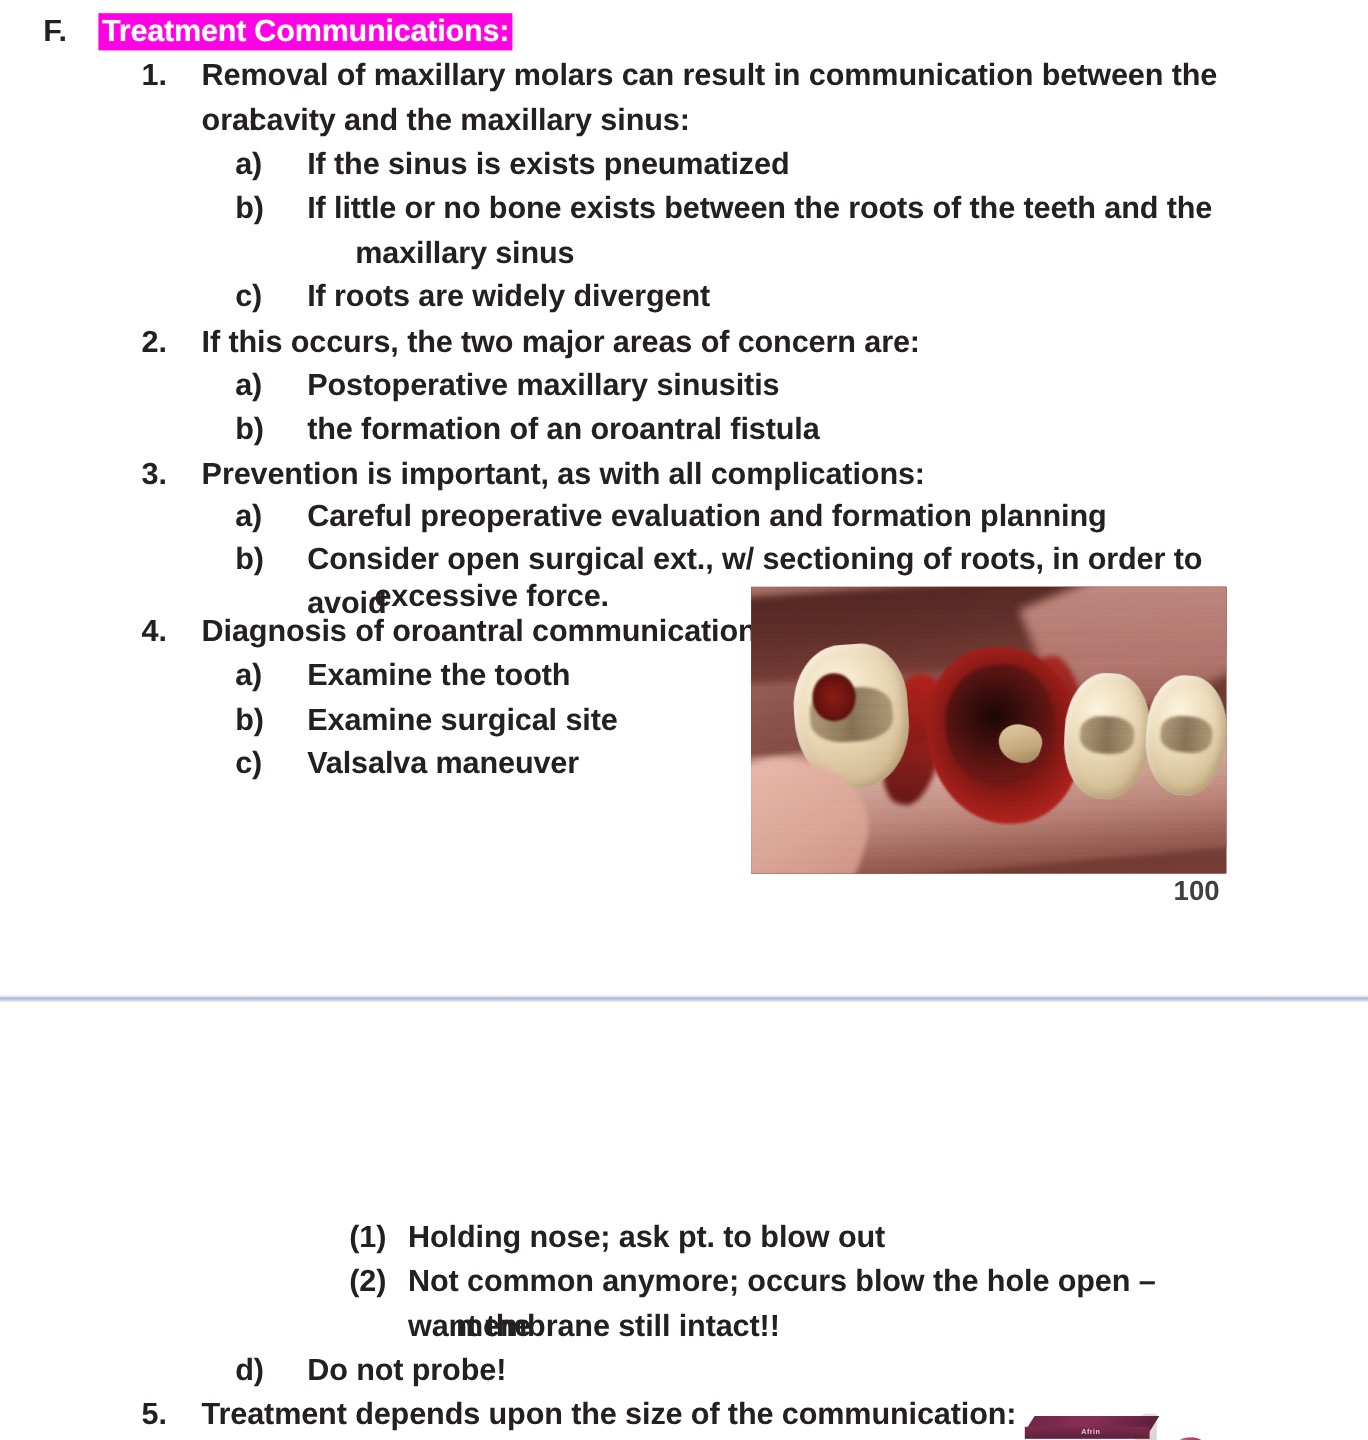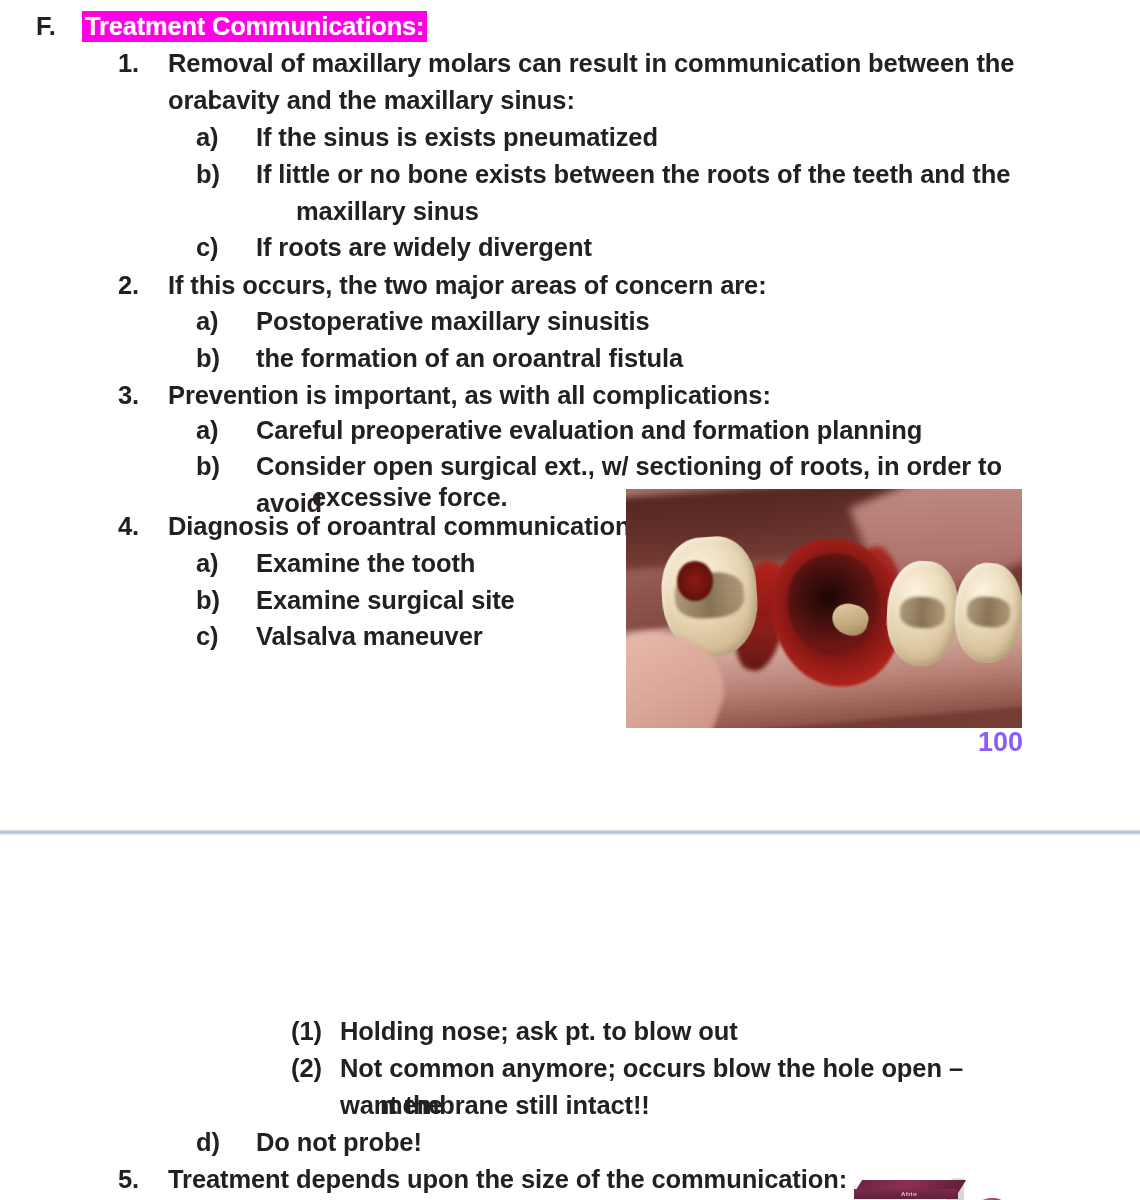--- a/index.html
+++ b/index.html
@@ -203,24 +203,24 @@
       repeating-linear-gradient(0deg, rgba(0,0,0,.045) 0 1px, rgba(255,255,255,.03) 1px 2px);
     opacity: .55;
     mix-blend-mode: overlay;
   }
 
   
   .slide-num {
     position: absolute;
     left: 978px;
     top: 726px;
-    font-size: 27px;
+    font-size: 23px;
     line-height: 32px;
     font-weight: 600;
-    color: #8b5cf6;
+    color: #404040;
     letter-spacing: 0px;
   }
 
   
   .separator {
     position: absolute;
     left: 0;
     top: 829px;
     width: 1140px;
     height: 6px;

